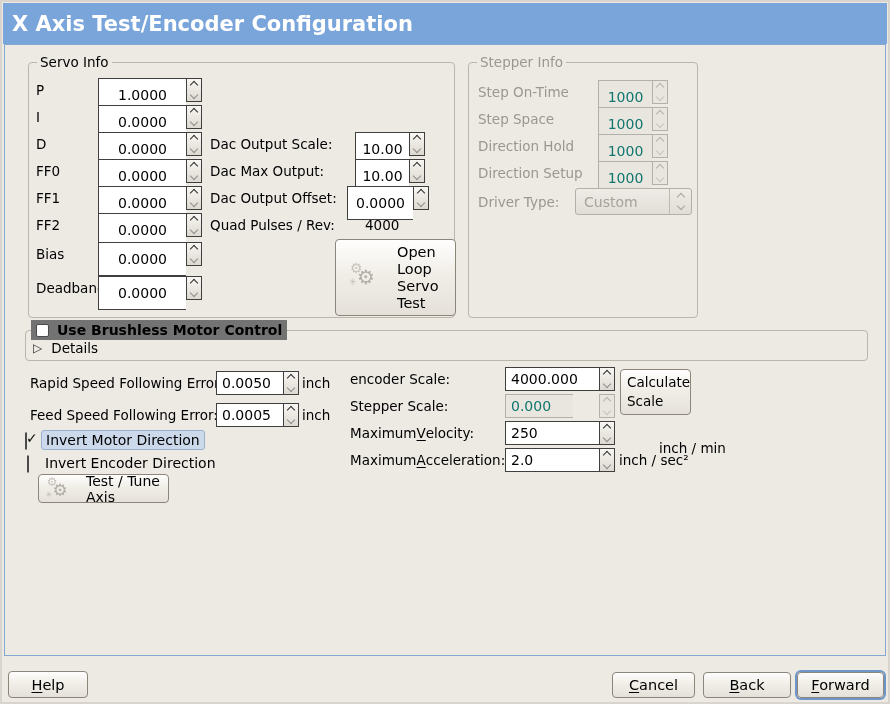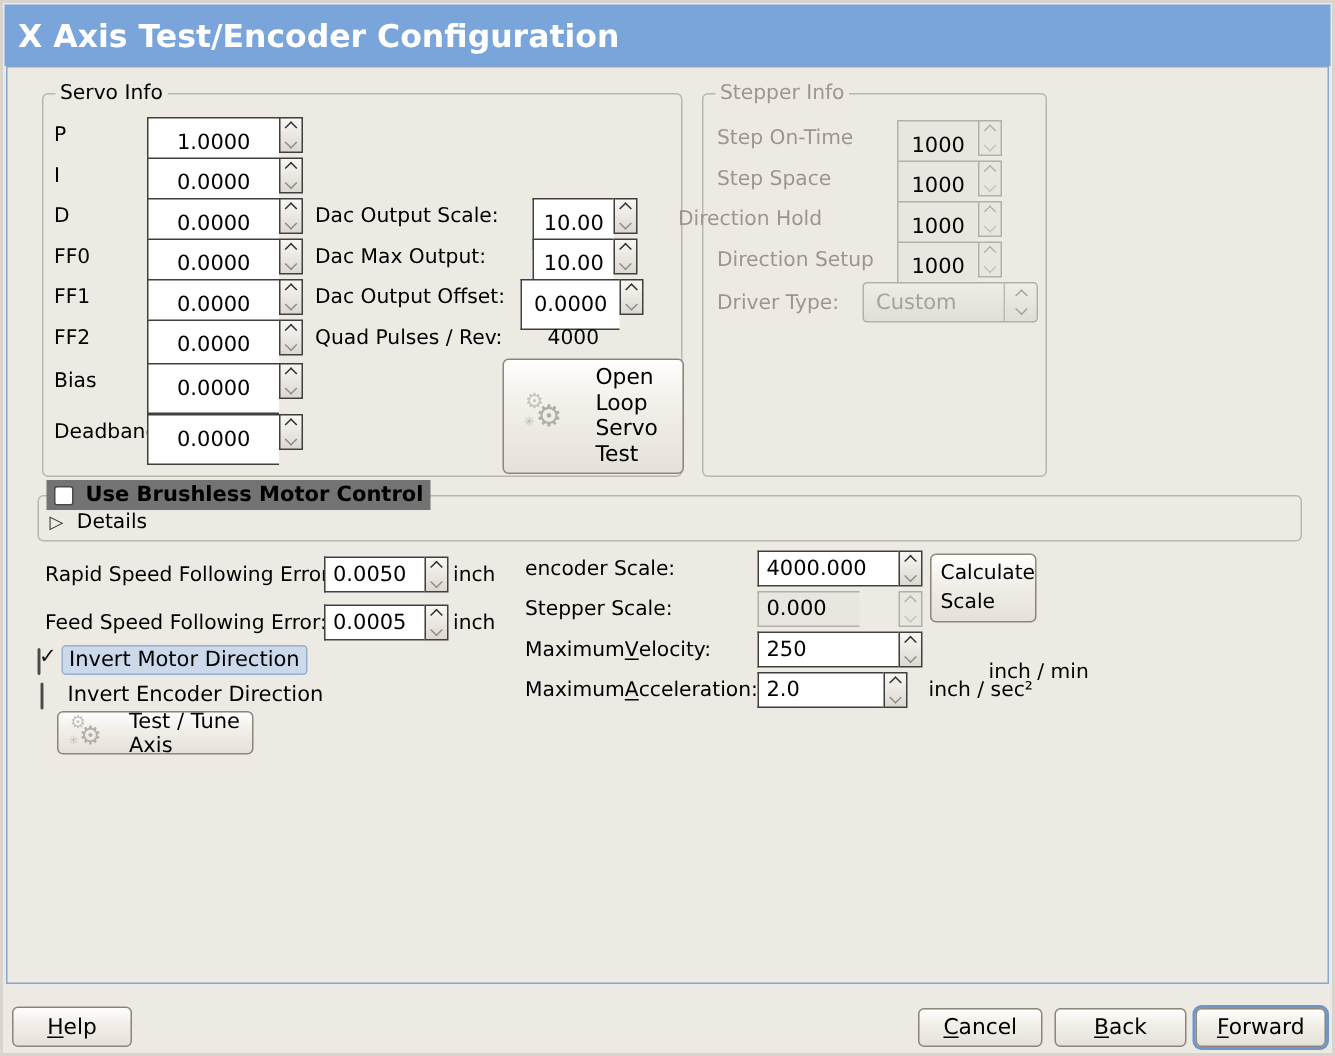--- a/index.html
+++ b/index.html
@@ -35,21 +35,21 @@
   }
   .spin .entry.center { justify-content:center; padding:16px 2px; }
   .spin .btns {
     width:16px; background:linear-gradient(180deg,#f9f7f3,#ddd9d1);
     border:1px solid #3f3f3f;
     display:flex; flex-direction:column; align-items:center; justify-content:center; gap:4px;
   }
   .chev { display:block; width:6px; height:6px; }
   .chev.up   { border-left:1.7px solid #2f2f2f; border-top:1.7px solid #2f2f2f; transform:rotate(45deg); margin-top:1px; }
   .chev.down { border-right:1.7px solid #8d8d8d; border-bottom:1.7px solid #8d8d8d; transform:rotate(45deg); margin-bottom:1px; }
-  .spin.disabled .entry { background:#e9e6e0; border-color:#b3b0a9; color:#000000; }
+  .spin.disabled .entry { background:#e9e6e0; border-color:#b3b0a9; color:#0f766e; }
   .spin.disabled .btns  { background:#e9e6e0; border-color:#b3b0a9; }
   .spin.disabled .chev.up   { border-color:#b5b2ab; }
   .spin.disabled .chev.down { border-color:#c6c3bc; }
 
   
   .combo {
     display:flex; align-items:center; height:27px; padding-left:8px;
     background:linear-gradient(180deg,#efece7,#e1ded7);
     border:1px solid #b3b0a9; border-radius:3px; color:#a5a29b; font-size:14px;
   }
@@ -218,21 +218,21 @@
   </span>
 </div>
 
 
 <div class="abs frame" style="left:468px;top:62px;width:230px;height:256px;">
   <span class="frame-label dim">Stepper Info</span>
 </div>
 
 <div class="abs gtk-label dim" style="left:478px;top:80px;">Step On-Time</div>
 <div class="abs gtk-label dim" style="left:478px;top:107px;">Step Space</div>
-<div class="abs gtk-label dim" style="left:452px;top:134px;">Direction Hold</div>
+<div class="abs gtk-label dim" style="left:478px;top:134px;">Direction Hold</div>
 <div class="abs gtk-label dim" style="left:478px;top:161px;">Direction Setup</div>
 
 <div class="abs spin disabled" style="left:598px;top:80px;width:70px;">
   <span class="entry center">1000</span>
   <span class="btns">
       <i class="chev up"></i>
       <i class="chev down"></i>
     </span>
 </div>
 <div class="abs spin disabled" style="left:598px;top:107px;width:70px;">
@@ -334,21 +334,21 @@
       <i class="chev down"></i>
     </span>
 </div>
 <div class="abs gtk-label" style="left:619px;top:436px;margin-left:40px;">inch / min</div>
 
 <div class="abs gtk-label" style="left:350px;top:448px;">
     <span>Maximum </span>
     <span class="mn">A</span>
     <span>cceleration:</span>
   </div>
-<div class="abs spin" style="left:505px;top:448px;width:100px;">
+<div class="abs spin" style="left:505px;top:448px;width:110px;">
   <span class="entry">2.0</span>
   <span class="btns">
       <i class="chev up"></i>
       <i class="chev down"></i>
     </span>
 </div>
 <div class="abs gtk-label" style="left:619px;top:448px;">inch / sec²</div>
 
 
 <span class="abs checkbox checked" style="left:25px;top:433px;"><span class="check">✓</span></span>

